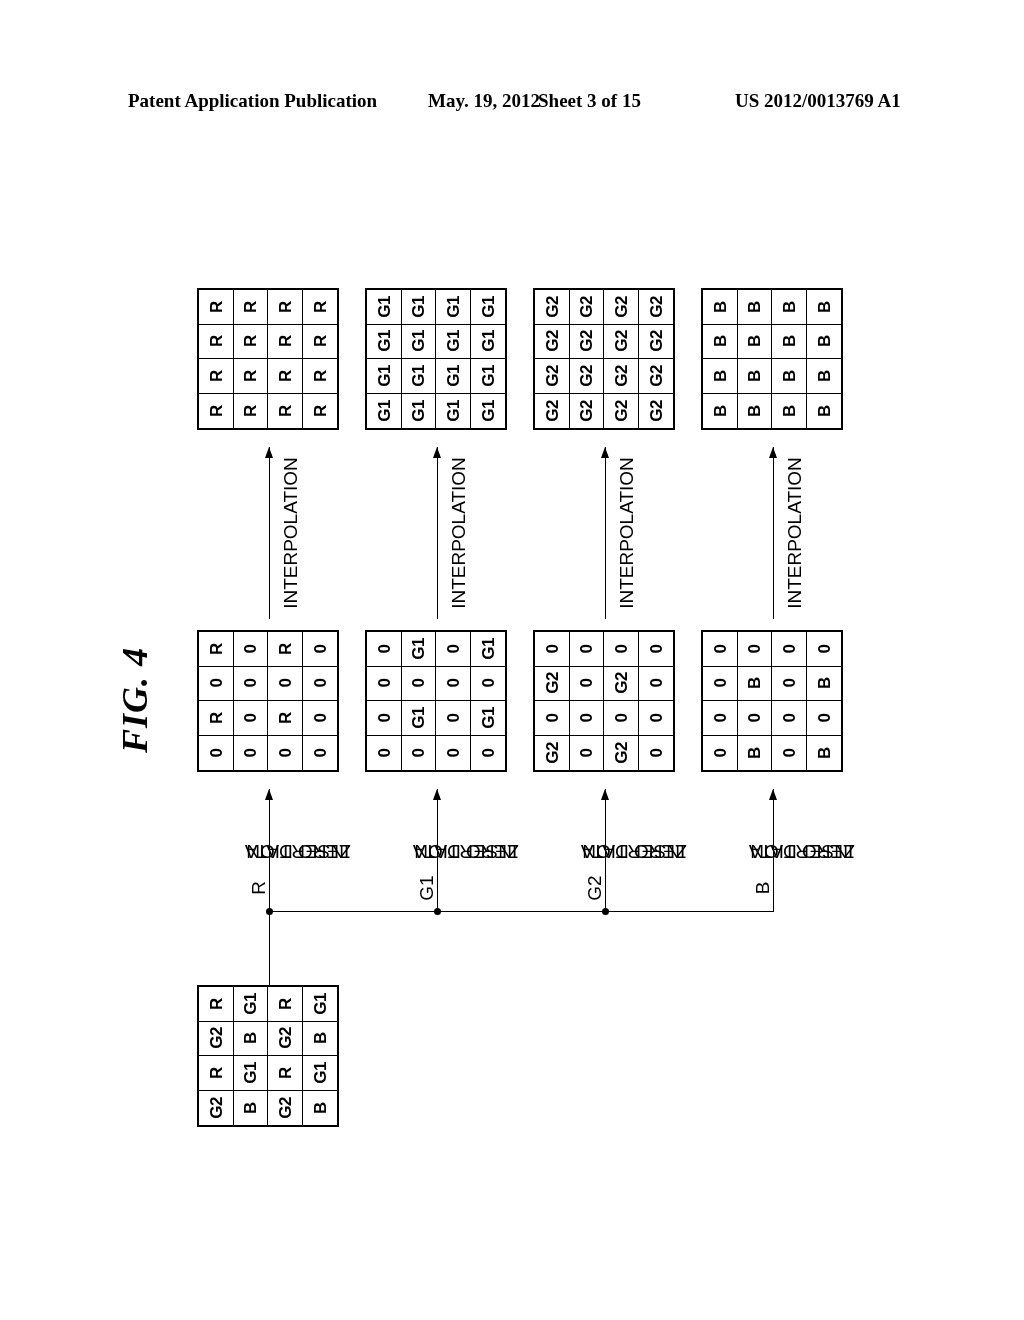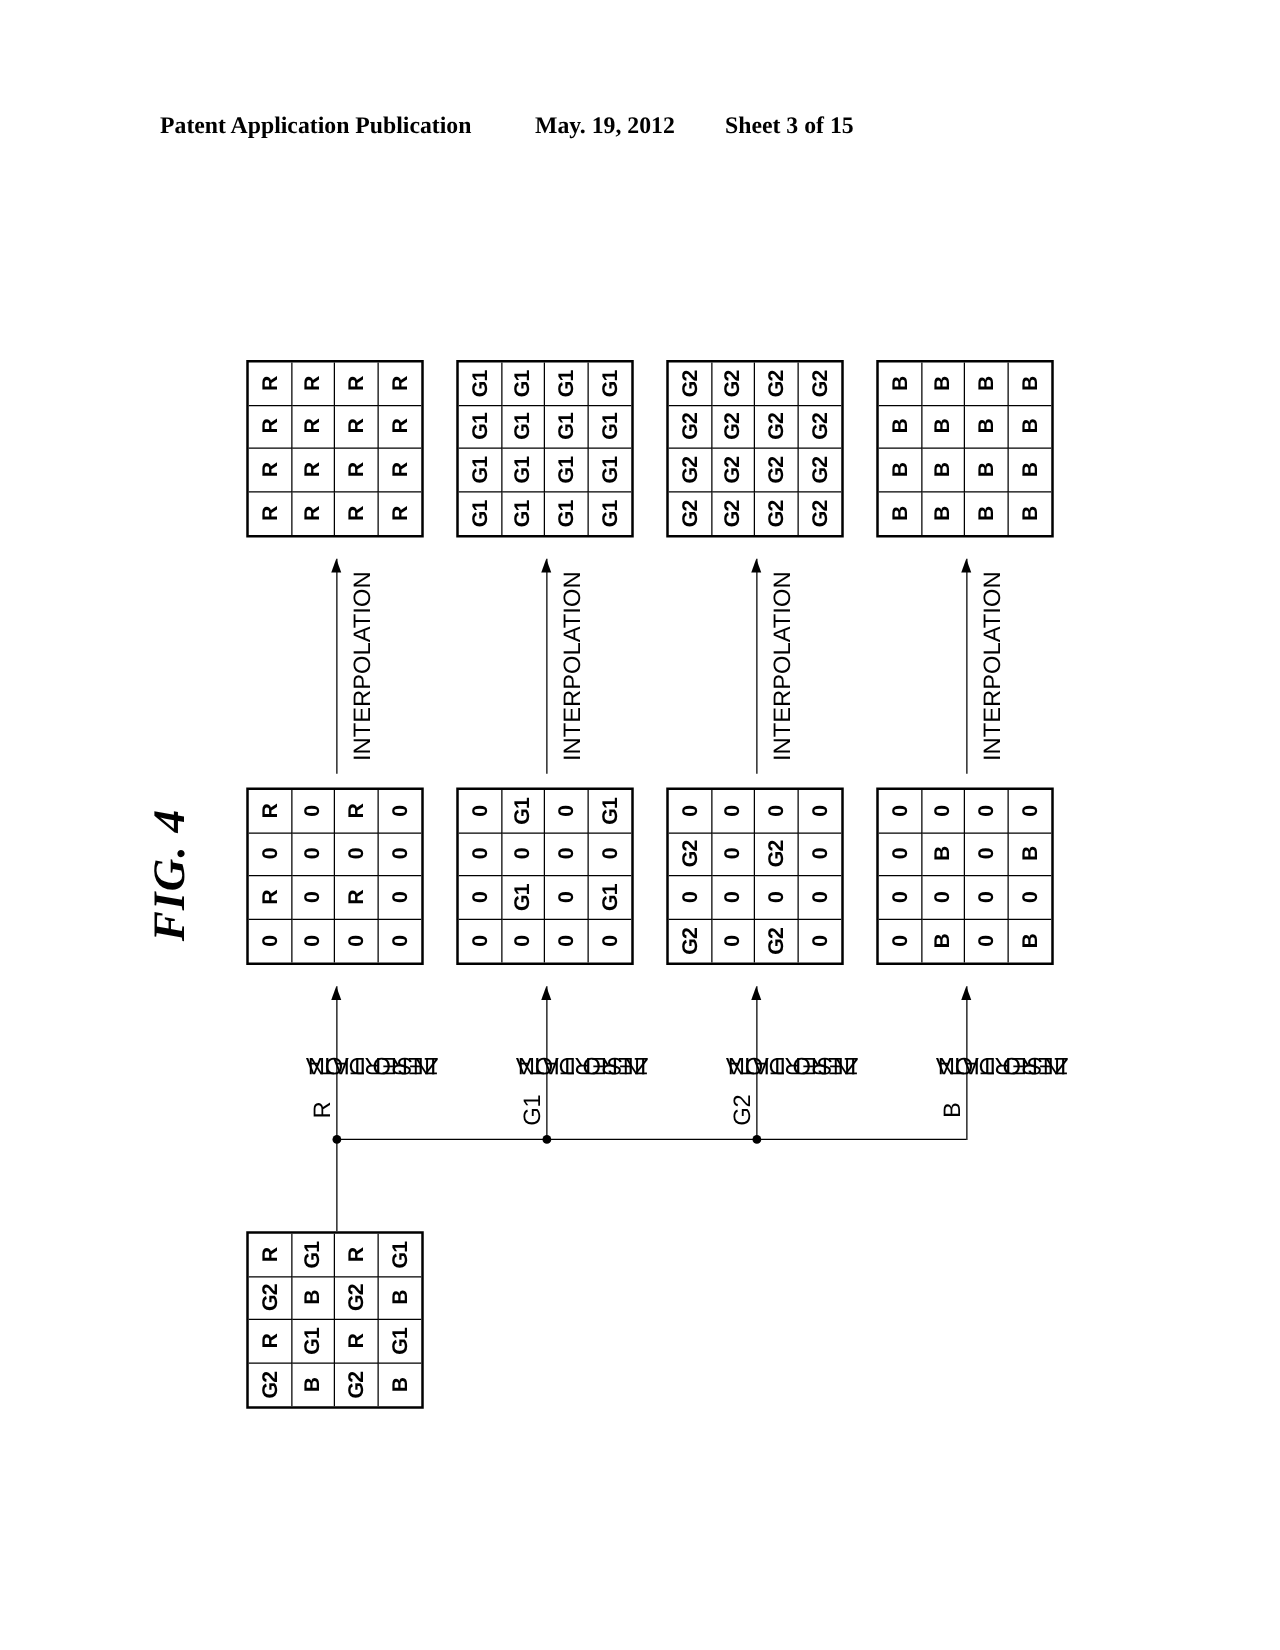--- a/index.html
+++ b/index.html
@@ -30,21 +30,21 @@
     white-space: nowrap;
     padding-left: 16px;
   }
   #page-header .hdr-cell {
     position: absolute;
     top: 0;
     line-height: 34px;
   }
   #hdr-pub   { left: 128px; }
   #hdr-date  { left: 428px; }
-  #hdr-sheet { left: 580px; }
+  #hdr-sheet { left: 538px; }
   #hdr-num   { left: 735px; }
 
   
   #figure-label {
     position: absolute;
     left: 105px;
     top: 620px;
     width: 60px;
     height: 160px;
     font-family: "Liberation Serif", serif;
@@ -221,20 +221,21 @@
   #bus-dot-g1 { left: 434px; top: 908px; }
   #bus-dot-g2 { left: 602px; top: 908px; }
 </style>
 </head>
 <body>
 
 <div id="page-header">
   <div class="hdr-cell" id="hdr-pub">Patent Application Publication</div>
   <div class="hdr-cell" id="hdr-date">May. 19, 2012</div>
   <div class="hdr-cell" id="hdr-sheet">Sheet 3 of 15</div>
+  <div class="hdr-cell" id="hdr-num">US 2012/0013769 A1</div>
 </div>
 
 <div id="figure-label">
   <span>FIG. 4</span>
 </div>
 
 <div class="grid" id="grid-interp-r">
     <div class="cell">
       <span>R</span>
     </div>

